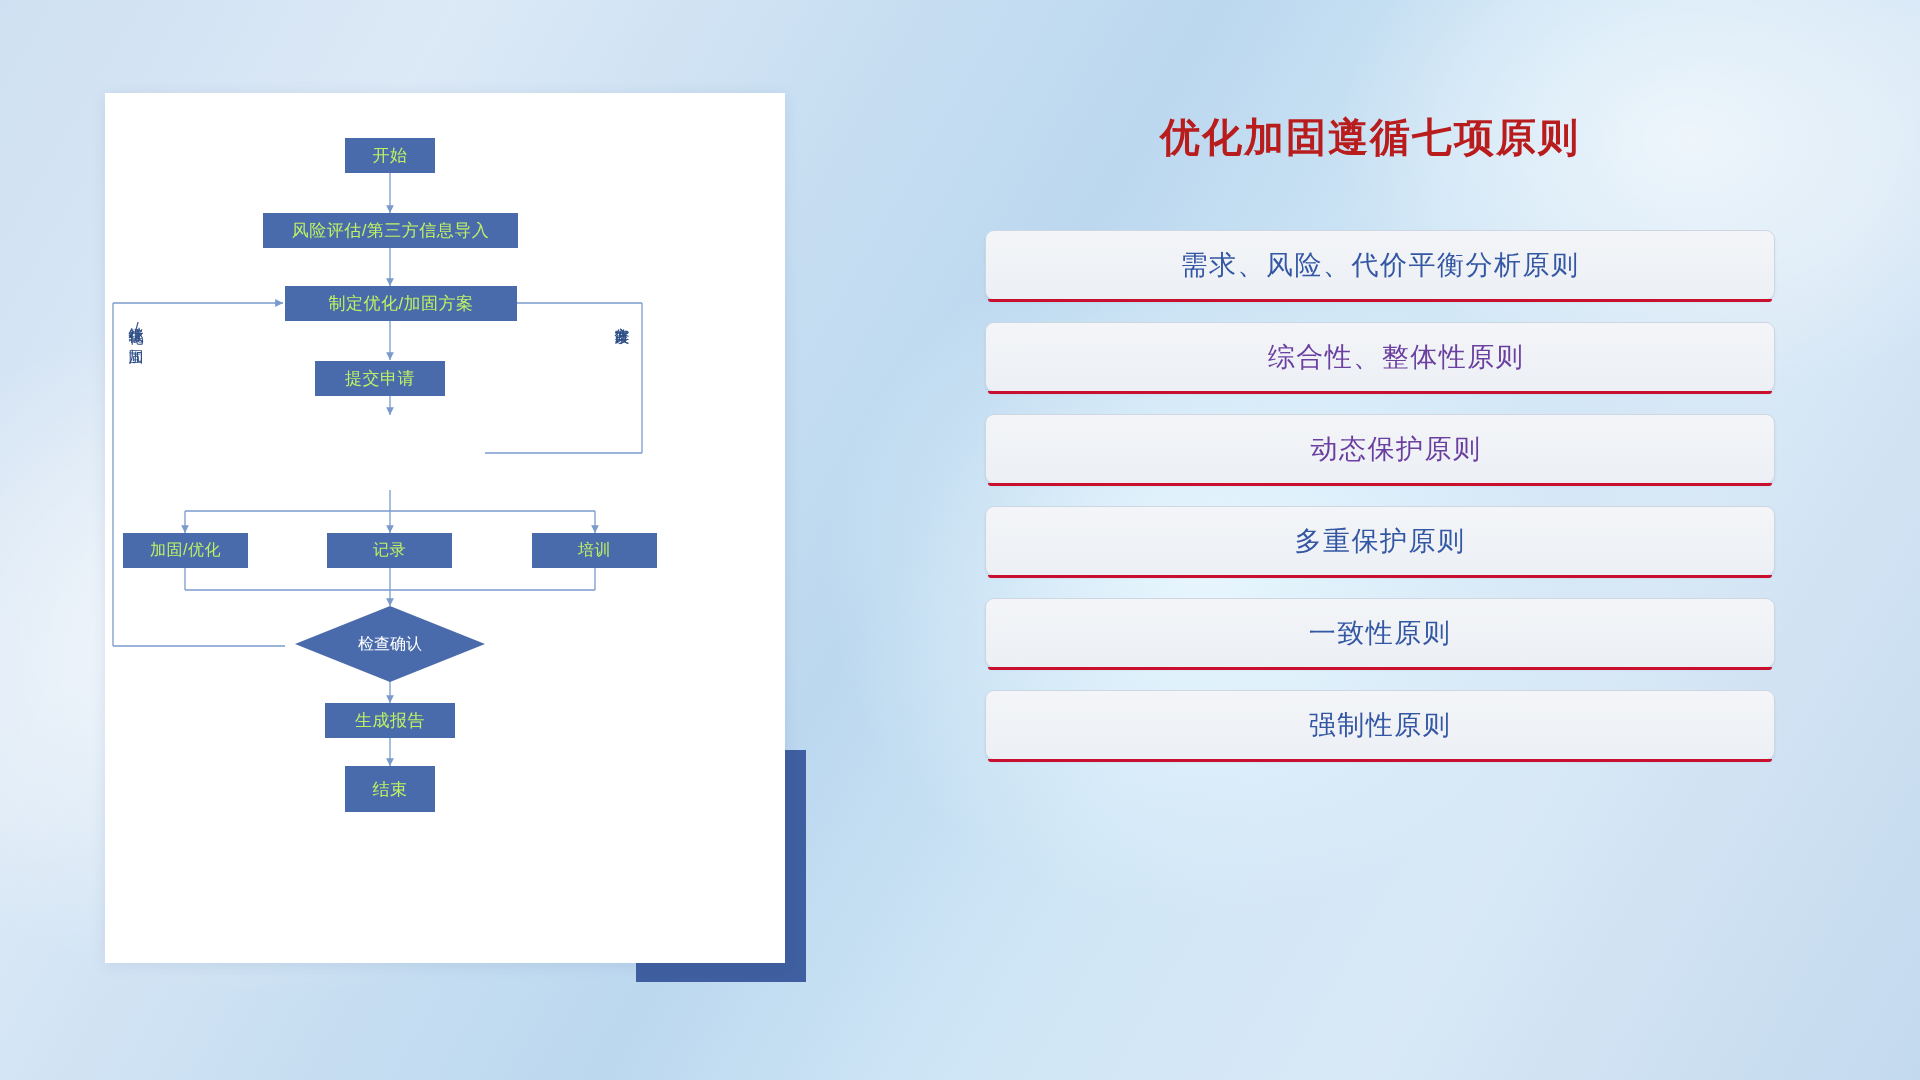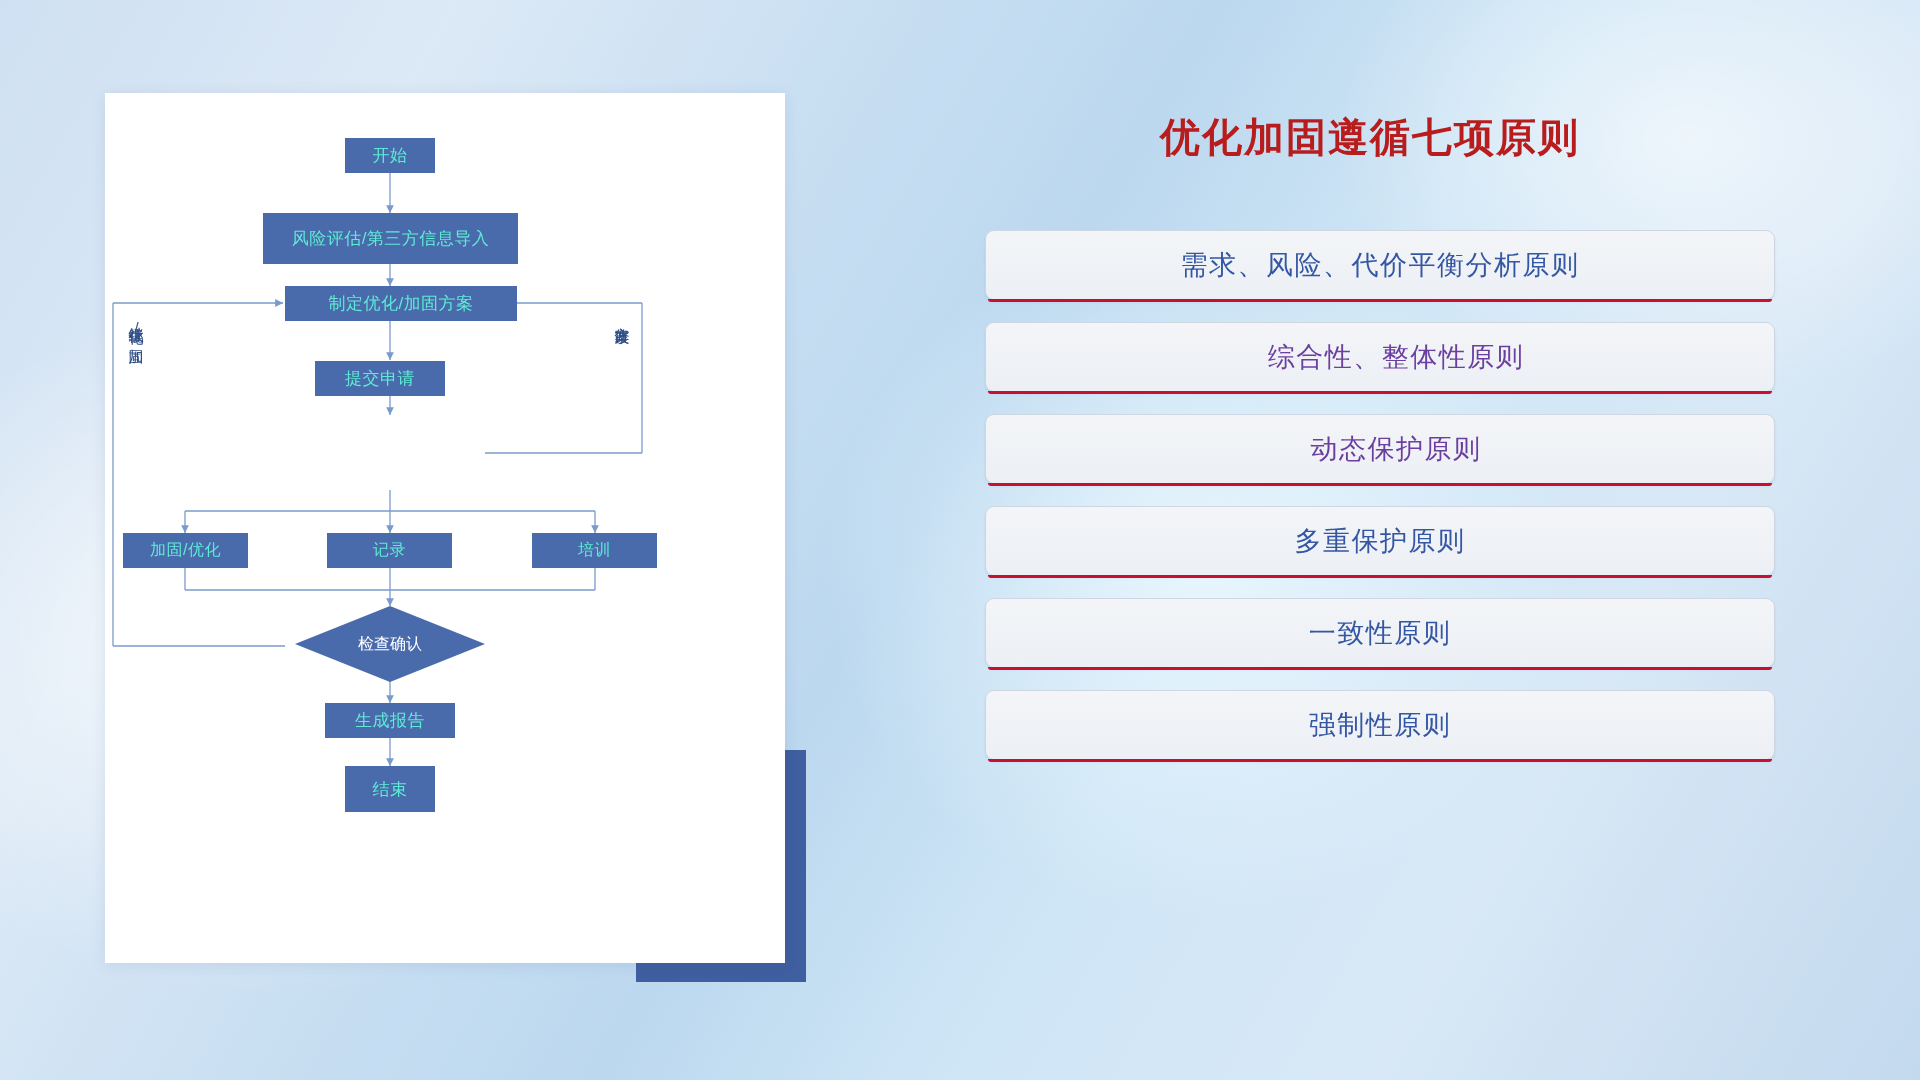--- a/index.html
+++ b/index.html
@@ -59,21 +59,21 @@
     background: #ffffff;
     box-shadow: 0 2px 14px rgba(40,70,130,0.10);
   }
   .flow-canvas {
     position: absolute;
     inset: 0;
   }
   .node {
     position: absolute;
     box-sizing: border-box;
-    color: #5eead4;
+    color: #bef264;
     background: #4a6bab;
     display: flex;
     align-items: center;
     justify-content: center;
     font-size: 17px;
     letter-spacing: 0.5px;
     white-space: nowrap;
     font-family: "Liberation Sans", "DejaVu Sans", sans-serif;
   }
   .node.small { font-size: 16px; }
@@ -225,21 +225,21 @@
           <line x1="8" y1="553" x2="8" y2="210"></line>
           <line x1="8" y1="553" x2="180" y2="553"></line>
           <line x1="8" y1="210" x2="178" y2="210" marker-end="url(#arrow)"></line>
         </g>
       </svg>
 
       <div class="node" style="left:240px; top:45px; width:90px; height:35px;">
         <span>开始</span>
       </div>
 
-      <div class="node" style="left:158px; top:120px; width:255px; height:51px;">
+      <div class="node" style="left:158px; top:120px; width:255px; height:35px;">
         <span>风险评估/第三方信息导入</span>
       </div>
 
       <div class="node" style="left:180px; top:193px; width:232px; height:35px;">
         <span>制定优化/加固方案</span>
       </div>
 
       <div class="node" style="left:210px; top:268px; width:130px; height:35px;">
         <span>提交申请</span>
       </div>

